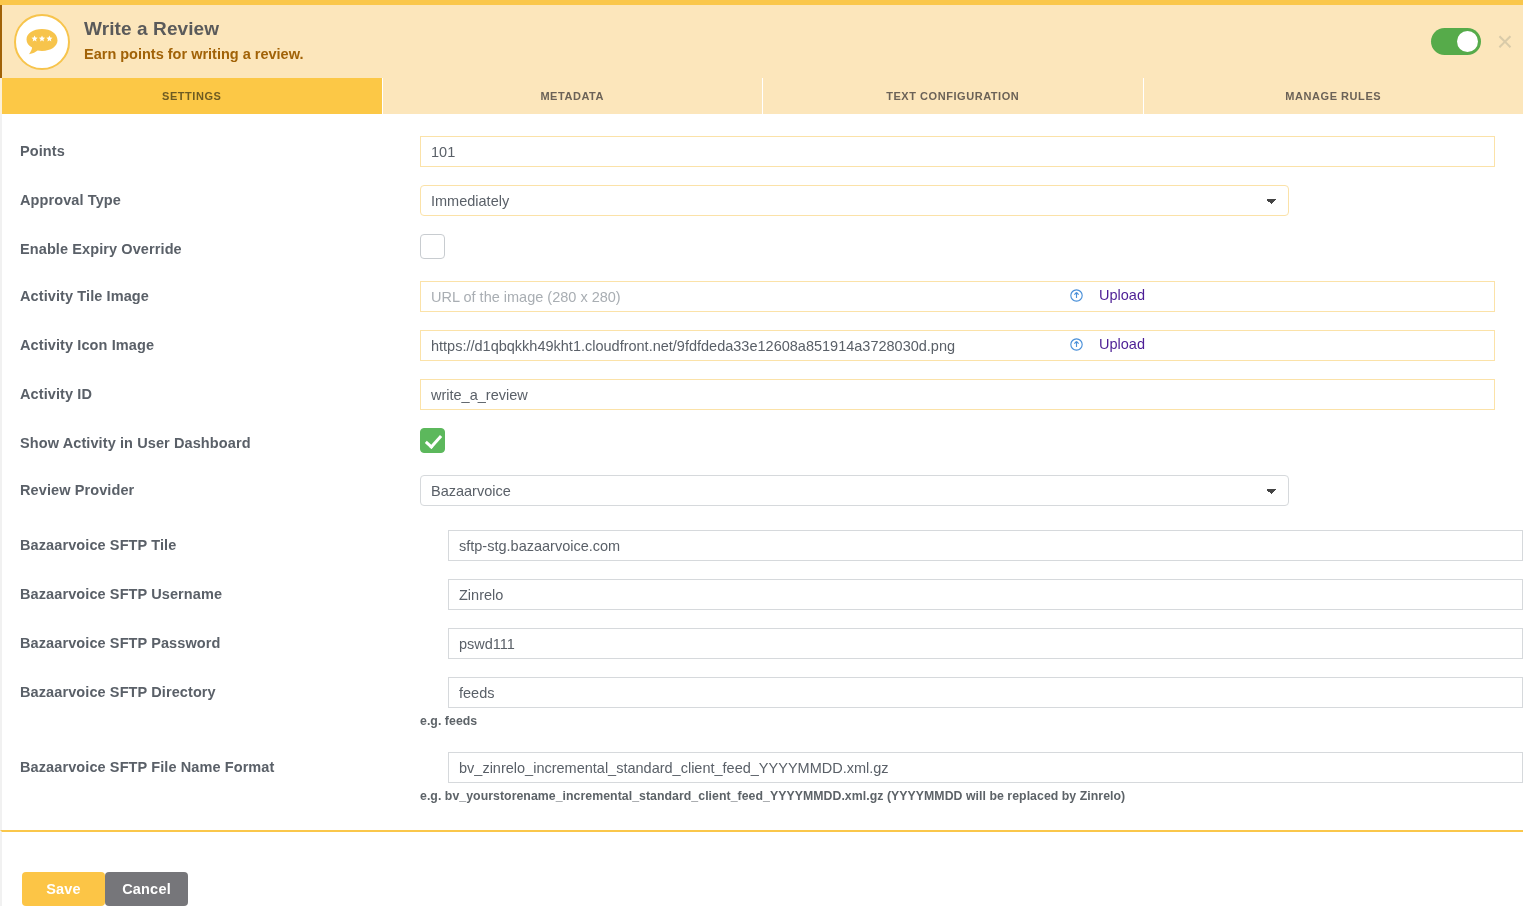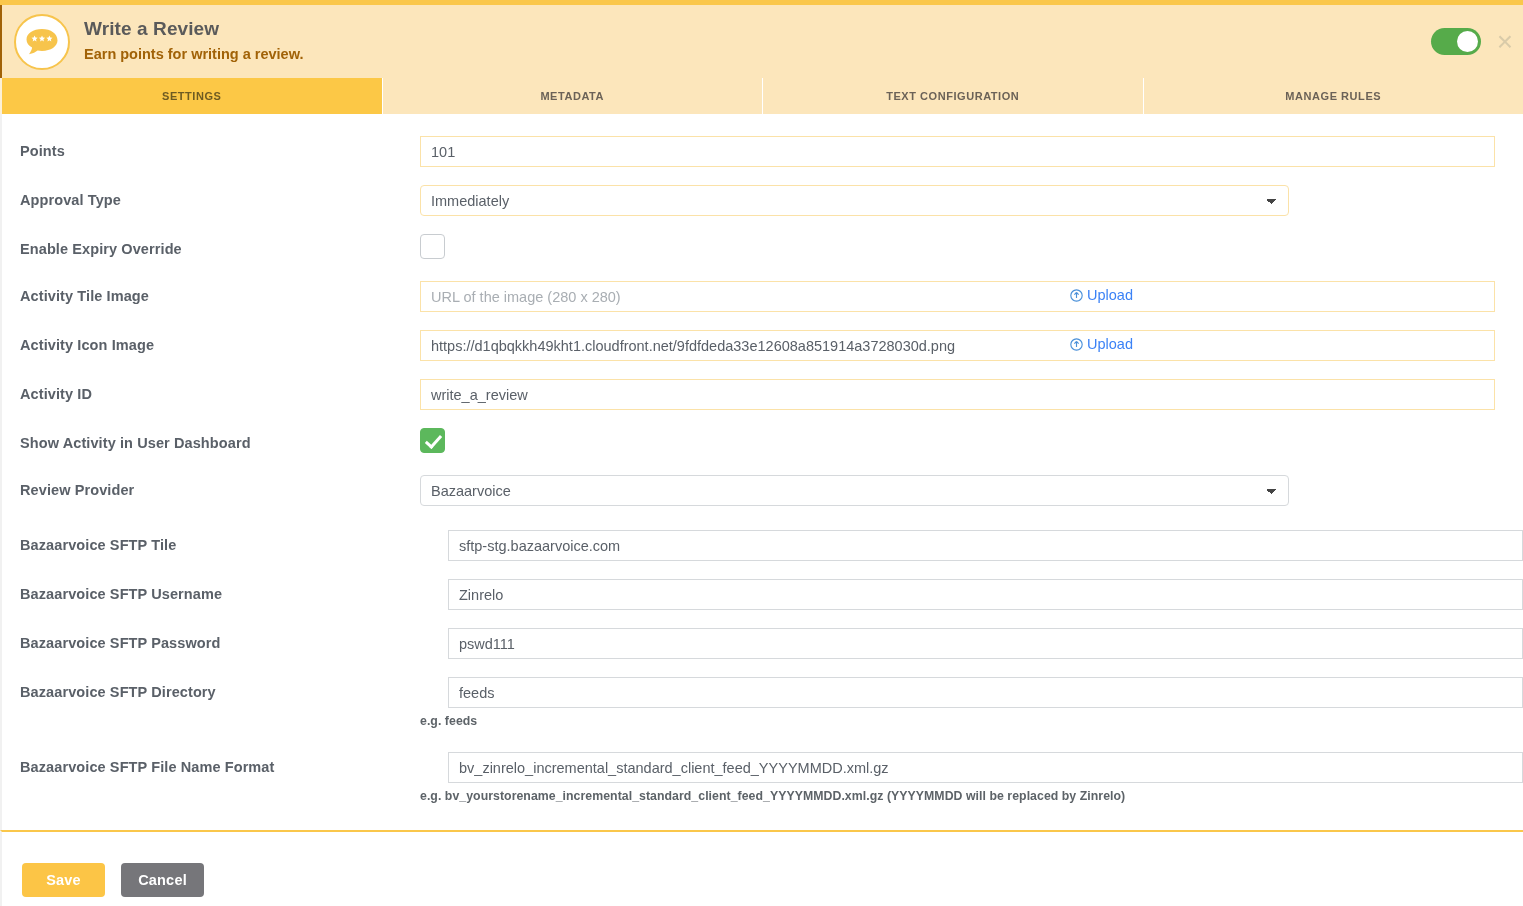--- a/index.html
+++ b/index.html
@@ -206,27 +206,27 @@
     border: solid #fff;
     border-width: 0 3px 3px 0;
     transform: rotate(42deg);
   }
 
   
   .upload-link {
     position: absolute;
     left: 650px;
     top: 6px;
-    color: #3b82f6;
+    color: #4c1d95;
     font-size: 14.5px;
     text-decoration: none;
     cursor: pointer;
     display: flex;
     align-items: center;
-    gap: 4px;
+    gap: 16px;
     white-space: nowrap;
   }
   .upload-icon {
     display: inline-block;
     width: 13px; height: 13px;
   }
 
   .hint {
     font-size: 12.3px;
     font-weight: bold;
@@ -239,23 +239,22 @@
 
   
   .footer {
     position: absolute;
     left: 0; right: 0; bottom: 0;
     height: 76px;
     background: #ffffff;
     border-top: 2px solid #fac74b;
     border-left: 2px solid #f1f1f1;
     display: flex;
-    align-items: center;
+    align-items: flex-end;
     padding: 21px 0 0 20px;
-    gap: 16px;
   }
   .btn {
     font-family: "Liberation Sans", sans-serif;
     font-size: 14.5px;
     font-weight: bold;
     color: #ffffff;
     border: none;
     border-radius: 4px;
     padding: 9px 10px;
     min-width: 83px;

